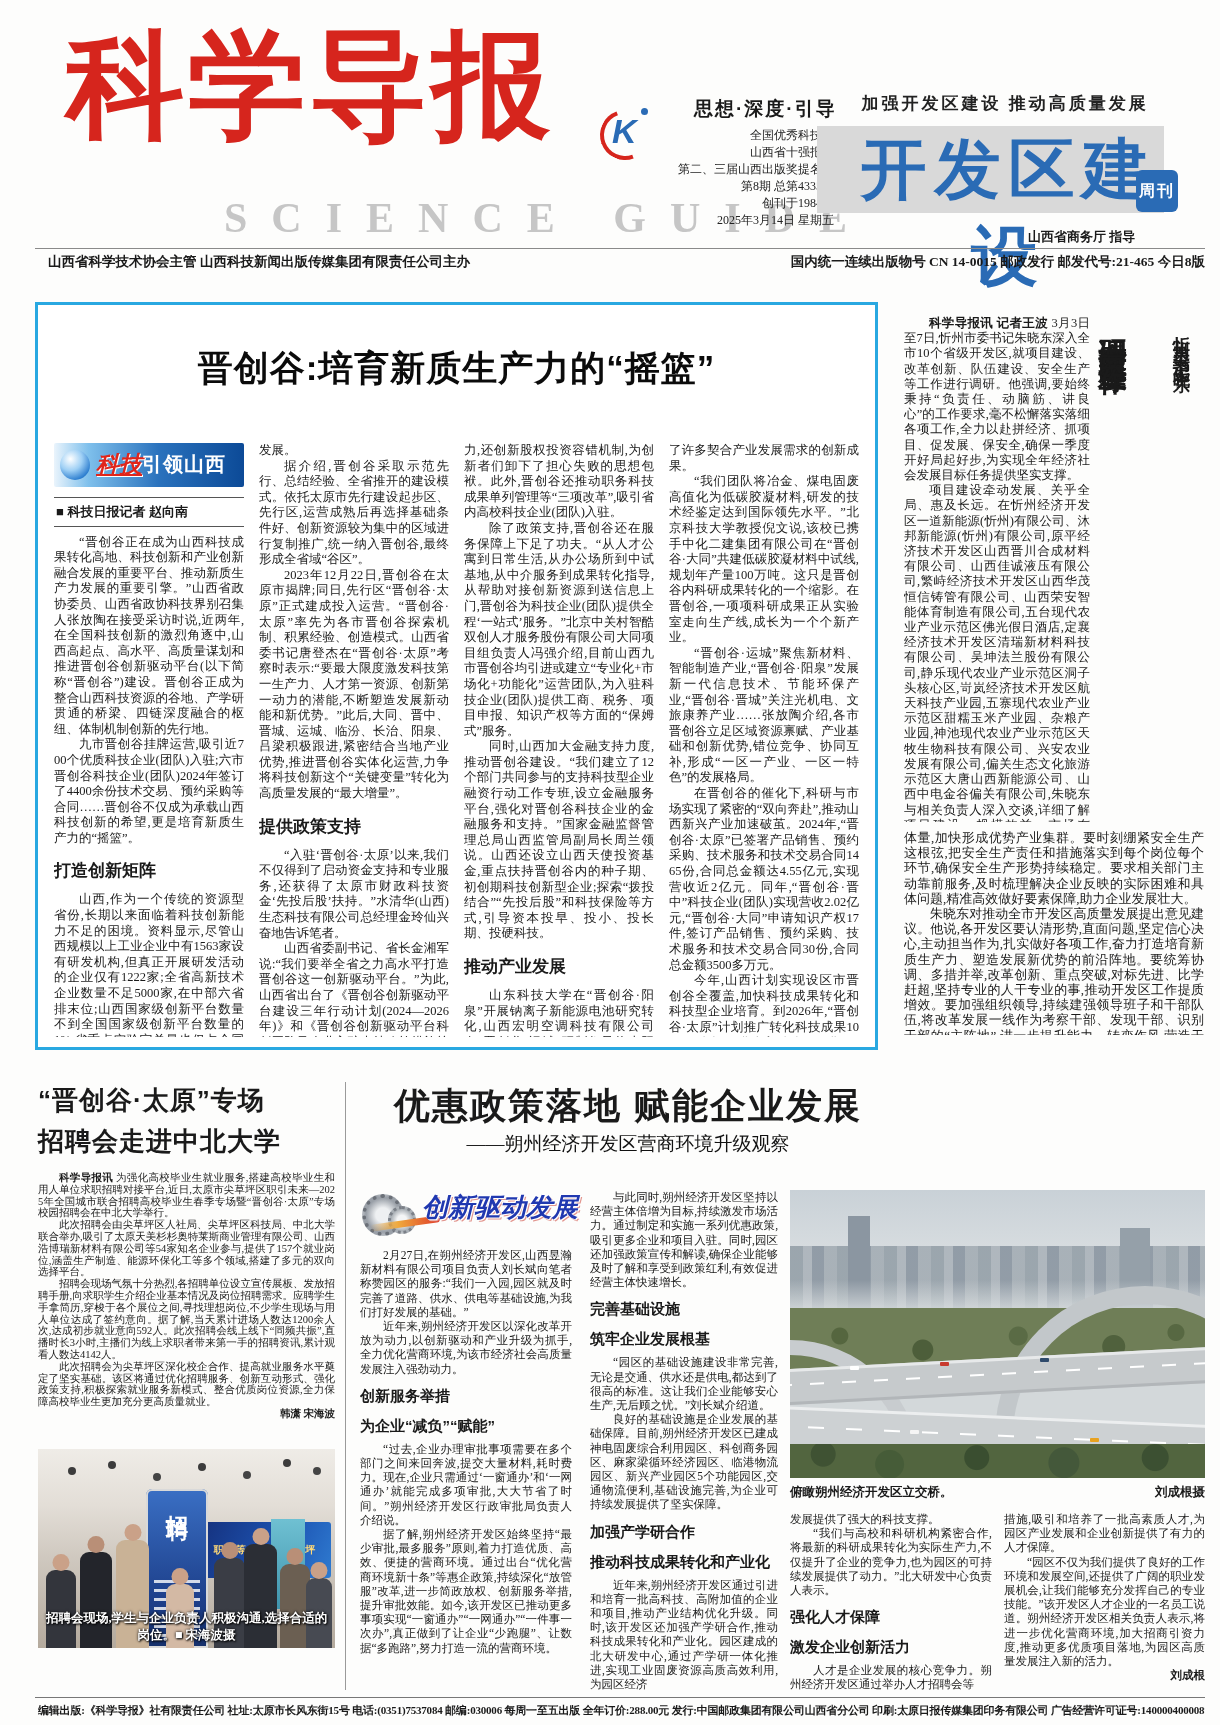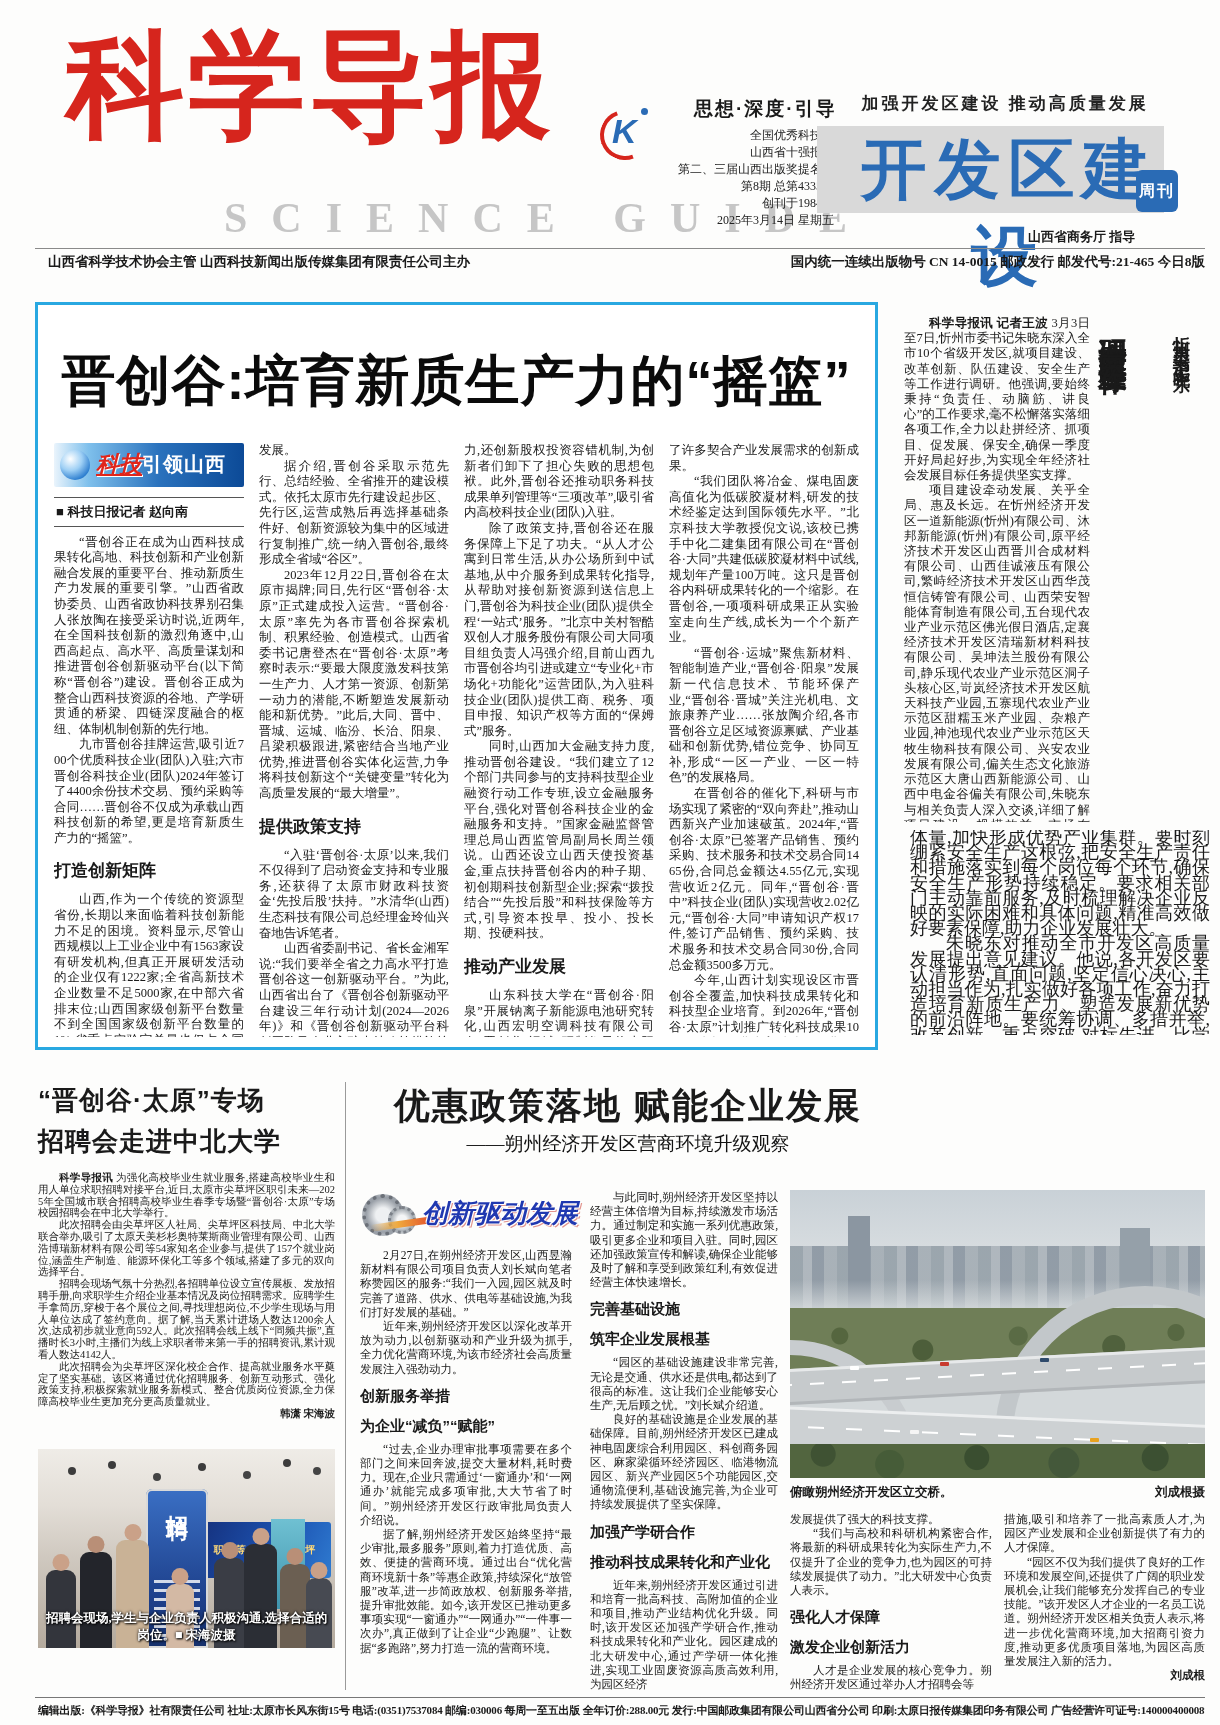--- a/index.html
+++ b/index.html
@@ -25,21 +25,21 @@
       color:#fff;font-size:16px;font-weight:900;display:flex;align-items:center;justify-content:center;letter-spacing:2px;}
   .guidance{left:1028px;top:228px;font-size:13px;font-weight:700;}
   .head-rule{left:35px;top:248px;width:1170px;height:1px;background:#8a8a8a;}
   .info-left{left:48px;top:253px;font-size:13.5px;font-weight:700;}
   .info-right{left:500px;top:253px;width:705px;text-align:right;font-size:13.5px;font-weight:700;}
   .addr-bar{left:35px;top:272px;width:1170px;height:22px;background:#1a5ca8;color:#fff;display:flex;
       align-items:center;justify-content:center;gap:60px;font-size:13px;font-weight:600;}
 
   
   .lead-box{left:35px;top:302px;width:837px;height:742px;border:3px solid #29a8e1;background:#fff;}
-  .lead-headline{position:absolute;left:0;top:40px;width:100%;text-align:center;font-size:54px;font-weight:900;
+  .lead-headline{position:absolute;left:0;top:40px;width:100%;text-align:center;font-size:35px;font-weight:900;
       letter-spacing:1px;color:#0b0b0b;}
   .lead-cols{position:absolute;left:16px;top:138px;width:805px;bottom:10px;display:flex;gap:15px;}
   .lead-col{flex:1 1 0;overflow:hidden;font-size:12.5px;line-height:15.6px;word-break:break-all;}
   .tech-banner{height:44px;margin-bottom:10px;background:linear-gradient(90deg,#eaf4fc,#7fc0ec 18%,#2a72bd 55%,#0c4a97);
       display:flex;align-items:center;padding:0 6px;border-radius:2px;}
   .tech-banner .globe{width:30px;height:30px;border-radius:50%;flex:0 0 auto;
       background:radial-gradient(circle at 35% 30%,#ffffff,#9fd0f5 40%,#2e7fd0 75%,#174f91);margin-right:6px;}
   .tech-banner .t-red{color:#e0251b;font-weight:900;font-style:italic;font-size:23px;text-shadow:1px 1px 0 #fff;text-decoration:underline;}
   .tech-banner .t-white{color:#fff;font-weight:900;font-size:20px;letter-spacing:1px;}
   .reporter-byline{border-top:1px solid #555;border-bottom:1px solid #555;padding:6px 2px;font-weight:700;
@@ -49,22 +49,22 @@
   .blk-h{font-family:"Liberation Sans","DejaVu Sans",sans-serif;font-weight:900;font-size:17px;line-height:22px;
       margin:14px 0 10px;text-indent:0;}
   .blk-h + .blk-h{margin-top:-8px;}
   .blk-sig{text-align:right;font-weight:700;text-indent:0;}
   .blk-line{white-space:nowrap;}
 
   
   .xz-wrap{left:878px;top:302px;width:327px;height:742px;}
   .xz-top{position:absolute;left:26px;top:14px;width:186px;height:506px;overflow:hidden;
       font-size:12.5px;line-height:15.2px;word-break:break-all;}
-  .xz-bottom{position:absolute;left:32px;top:528px;width:300px;height:205px;overflow:hidden;
-      font-size:18px;line-height:15.2px;word-break:break-all;}
+  .xz-bottom{position:absolute;left:26px;top:528px;width:300px;height:205px;overflow:hidden;
+      font-size:13px;line-height:15.2px;word-break:break-all;}
   .xz-vhead{position:absolute;left:218px;top:14px;height:540px;writing-mode:vertical-rl;text-orientation:upright;
       font-size:28px;font-weight:900;letter-spacing:2px;line-height:1.15;}
   .xz-vbyline{position:absolute;left:292px;top:20px;height:310px;writing-mode:vertical-rl;text-orientation:upright;
       font-size:17px;letter-spacing:5px;font-weight:600;}
 
   
   .jf-wrap{left:38px;top:1080px;width:297px;}
   .jf-h{font-size:26px;font-weight:900;line-height:41px;letter-spacing:1px;}
   .jf-body{margin-top:10px;height:258px;overflow:hidden;font-size:10.5px;line-height:11.8px;word-break:break-all;}
   .jf-photo{left:38px;top:1449px;width:297px;height:199px;overflow:hidden;
@@ -93,21 +93,21 @@
   .shz-head{left:352px;top:1082px;width:552px;text-align:center;}
   .shz-head .h{font-size:36px;font-weight:900;letter-spacing:2px;}
   .shz-head .sub{margin-top:0;font-size:19px;color:#111;}
   .cx-banner{left:360px;top:1190px;width:212px;height:46px;}
   .cx-banner .gear1{position:absolute;left:2px;top:4px;width:34px;height:34px;border-radius:50%;
       background:radial-gradient(circle,#eef0f2 30%,#9aa0a8 70%);border:4px dotted #6b7078;}
   .cx-banner .gear2{position:absolute;left:28px;top:16px;width:22px;height:22px;border-radius:50%;
       background:radial-gradient(circle,#f4f5f6 30%,#aab0b6 70%);border:3px dotted #7b8088;}
   .cx-banner .comet{position:absolute;left:10px;top:30px;width:70px;height:7px;border-radius:4px;
       background:linear-gradient(90deg,transparent,#f0a93c 40%,#df3a28);transform:rotate(-8deg);}
-  .cx-banner .txt{position:absolute;left:62px;top:6px;font-size:26px;font-weight:900;font-style:italic;color:#2038b0;
+  .cx-banner .txt{position:absolute;left:62px;top:0;font-size:26px;font-weight:900;font-style:italic;color:#2038b0;
       text-shadow:1px 1px 0 #fff,-1px -1px 0 #fff,2px 2px 0 #e2958e;white-space:nowrap;}
   .shz-col{overflow:hidden;font-size:11.5px;line-height:14.2px;word-break:break-all;}
   .shz .blk-h{font-size:15px;line-height:20px;margin:10px 0 6px;}
   .shz-colA{left:360px;top:1248px;width:212px;height:442px;}
   .shz-colB{left:590px;top:1190px;width:188px;height:500px;}
   .shz-colC{left:790px;top:1512px;width:202px;height:178px;}
   .shz-colD{left:1004px;top:1512px;width:201px;height:178px;}
 
   
   .op{left:790px;top:1190px;width:415px;height:288px;overflow:hidden;background:linear-gradient(#c9d1d7,#dde1e3 30%,#d3d8da 45%);}

